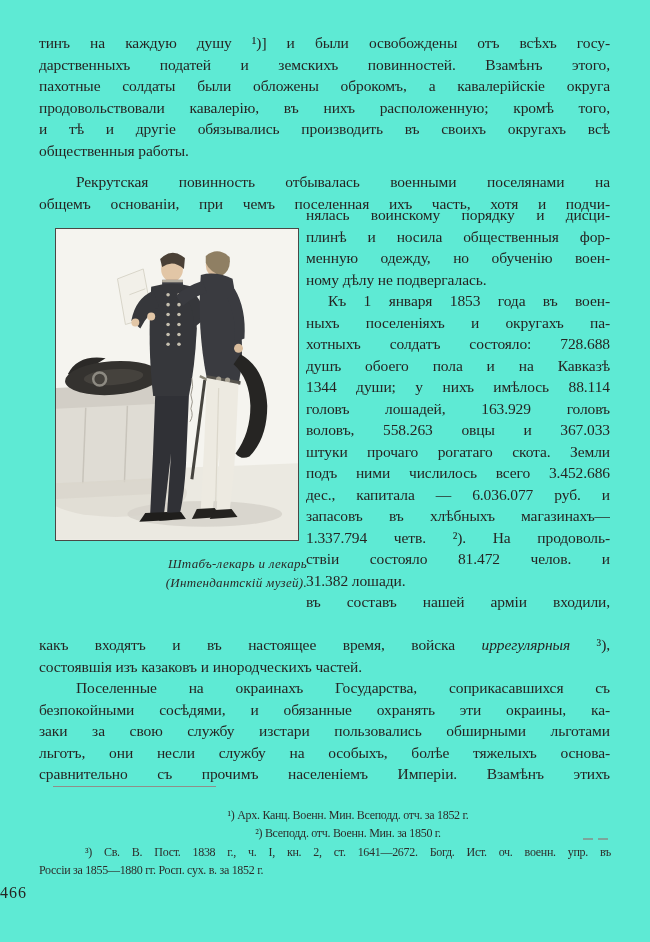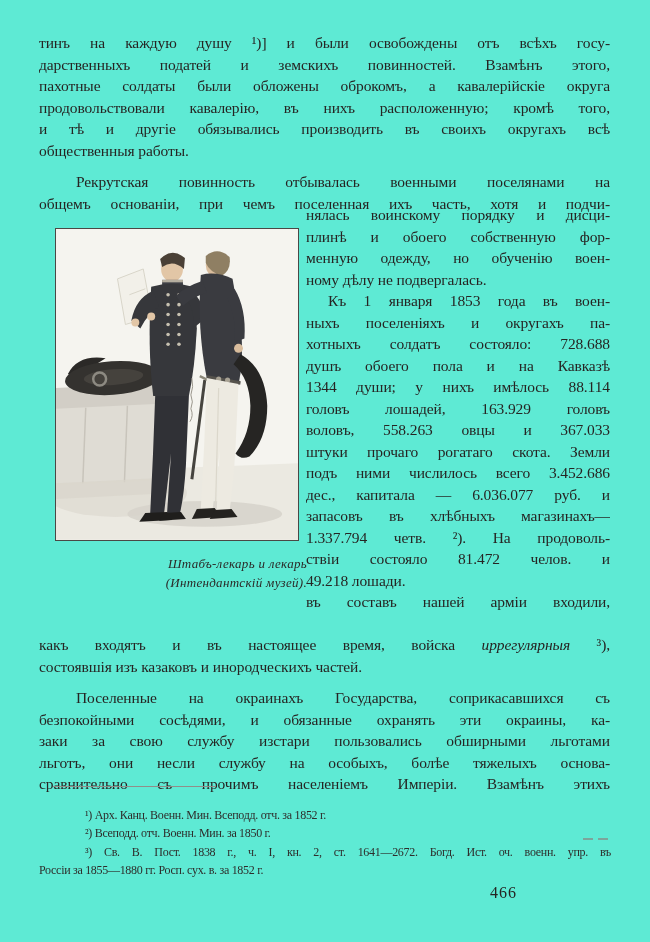--- a/index.html
+++ b/index.html
@@ -9,21 +9,21 @@
     font-family:Liberation Serif, serif;
     color:#262523;
   }
   .block { position:absolute; }
   .ln {
     font-size:15.5px; line-height:21.5px; height:21.5px;
     letter-spacing:-0.1px; overflow:hidden;
     text-align:justify; text-align-last:justify;
   }
   .ln.end { text-align-last:left; }
-  .ind   { text-indent:37px; }
+  .ind   { text-indent:37px;text-align:center; }
   .ind-sm{ text-indent:22px; }
   .it { font-style:italic; }
 
   .figure-frame {
     position:absolute; left:55px; top:228px; width:244px; height:313px;
     border:1.5px solid #4a4845; box-sizing:border-box; background:#f5f4ef;
   }
   .figure-frame svg { display:block; width:100%; height:100%; }
 
   .caption {
@@ -35,21 +35,21 @@
   .fnrule { position:absolute; left:53px; top:786px; width:163px; height:0;
             border-top:1px solid #908e89; }
 
   .footnotes { position:absolute; left:39px; top:806px; width:572px; }
   .fn { font-size:12px; line-height:18.4px; height:18.4px; overflow:hidden;
         letter-spacing:-0.3px; color:#2e2d2b; }
   .fn.ind { text-indent:46px; }
   .fn.just { text-align:justify; text-align-last:justify; }
 
   .pageno { position:absolute; left:0; top:884px; width:517px;
-            text-align:right; font-size:16px; letter-spacing:1px; }
+            text-align:left; font-size:16px; letter-spacing:1px; }
 
   .artifact { position:absolute; left:583px; top:838px; width:10px; height:2px;
               background:#8a8884; box-shadow:15px 0 0 #8a8884; opacity:0.7; }
 </style>
 </head>
 <body>
 
 <div class="page">
 
   <div class="block" style="left:39px; top:32px; width:571px;">
@@ -142,48 +142,48 @@
     </svg>
   </div>
 
   <div class="caption">
     <div>Штабъ-лекарь и лекарь</div>
     <div>(Интендантскій музей).</div>
   </div>
 
   <div class="block" style="left:306px; top:204px; width:304px;">
     <div class="ln">нялась воинскому порядку и дисци-</div>
-    <div class="ln">плинѣ и обоего собственную фор-</div>
+    <div class="ln">плинѣ и носила общественныя фор-</div>
     <div class="ln">менную одежду, но обученію воен-</div>
     <div class="ln end">ному дѣлу не подвергалась.</div>
     <div class="ln ind-sm">Къ 1 января 1853 года въ воен-</div>
     <div class="ln">ныхъ поселеніяхъ и округахъ па-</div>
     <div class="ln">хотныхъ солдатъ состояло: 728.688</div>
     <div class="ln">душъ обоего пола и на Кавказѣ</div>
     <div class="ln">1344 души; у нихъ имѣлось 88.114</div>
     <div class="ln">головъ лошадей, 163.929 головъ</div>
     <div class="ln">воловъ, 558.263 овцы и 367.033</div>
     <div class="ln">штуки прочаго рогатаго скота. Земли</div>
     <div class="ln">подъ ними числилось всего 3.452.686</div>
     <div class="ln">дес., капитала — 6.036.077 руб. и</div>
     <div class="ln">запасовъ въ хлѣбныхъ магазинахъ—</div>
     <div class="ln">1.337.794 четв. ²). На продоволь-</div>
     <div class="ln">ствіи состояло 81.472 челов. и</div>
-    <div class="ln end">49.218 лошади.</div>
+    <div class="ln end">31.382 лошади.</div>
     <div class="ln">въ составъ нашей арміи входили,</div>
   </div>
 
   <div class="block" style="left:39px; top:634px; width:571px;">
     <div class="ln">
       <span>какъ входятъ и въ настоящее время, войска </span><span class="it">иррегулярныя</span><span> ³),</span>
     </div>
     <div class="ln end">состоявшія изъ казаковъ и инородческихъ частей.</div>
   </div>
 
-  <div class="block" style="left:39px; top:677px; width:571px;margin-top:10px;">
+  <div class="block" style="left:39px; top:677px; width:571px;">
     <div class="ln ind">Поселенные на окраинахъ Государства, соприкасавшихся съ</div>
     <div class="ln">безпокойными сосѣдями, и обязанные охранять эти окраины, ка-</div>
     <div class="ln">заки за свою службу изстари пользовались обширными льготами</div>
     <div class="ln">льготъ, они несли службу на особыхъ, болѣе тяжелыхъ основа-</div>
     <div class="ln">сравнительно съ прочимъ населеніемъ Имперіи. Взамѣнъ этихъ</div>
   </div>
 
   <div class="fnrule"></div>
 
   <div class="footnotes">

